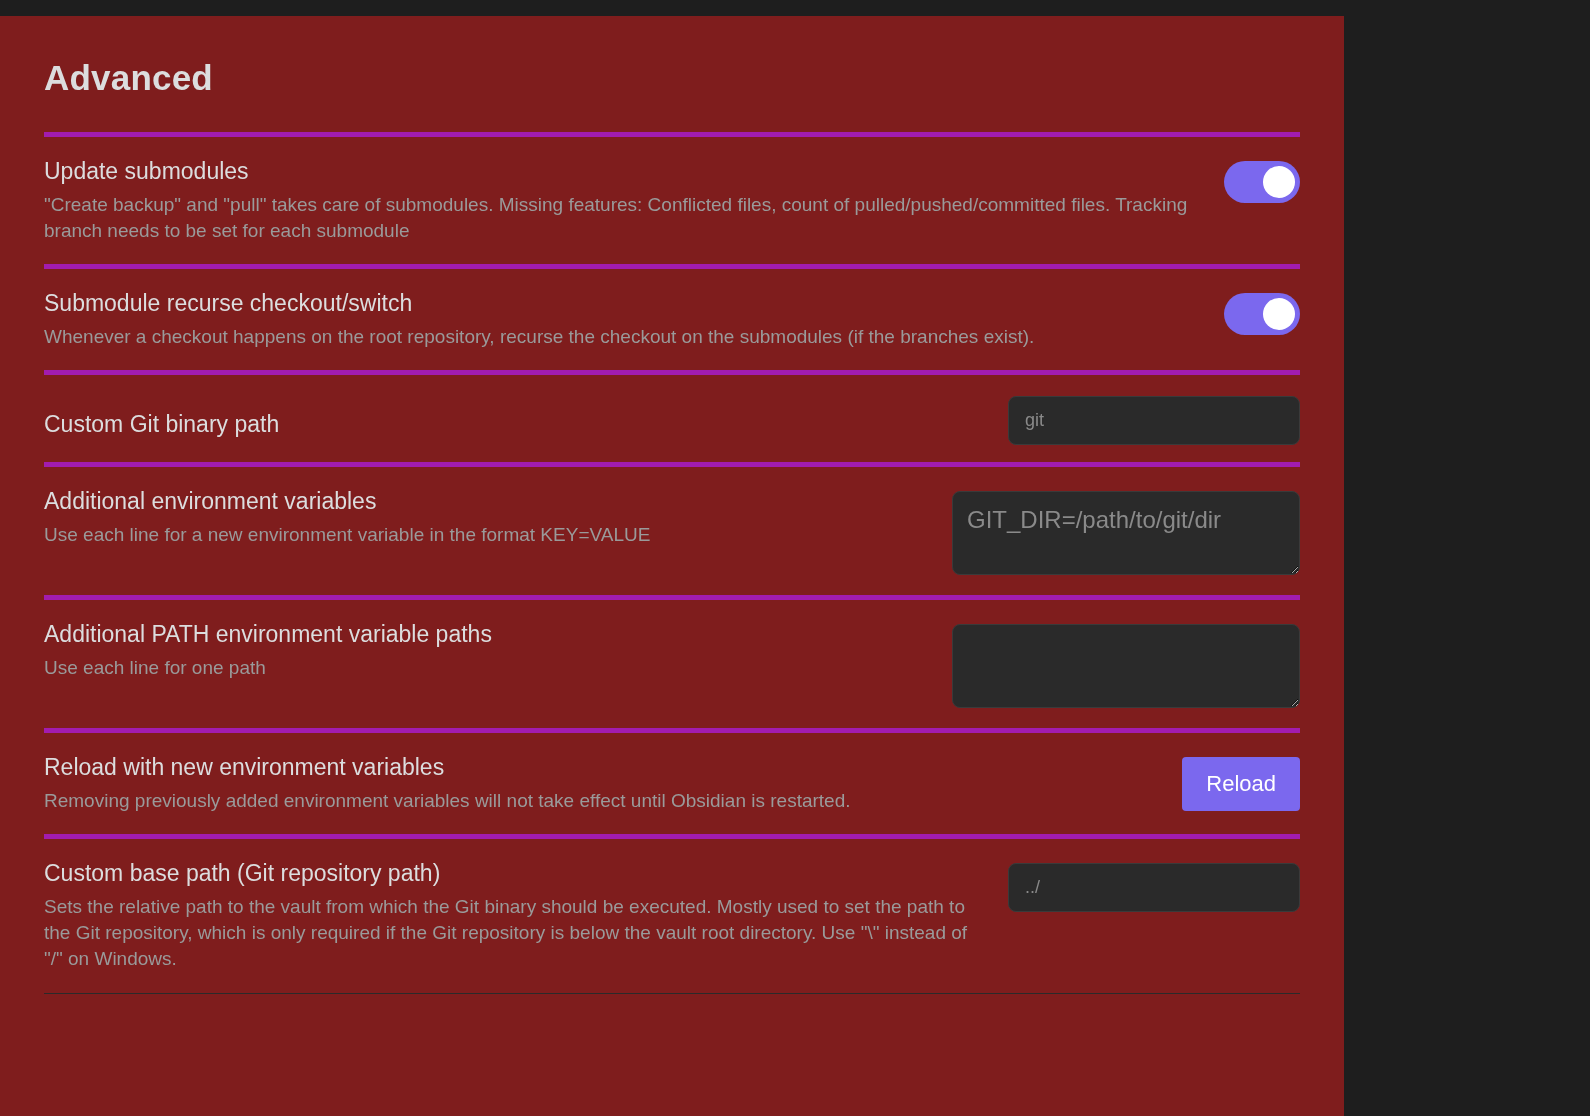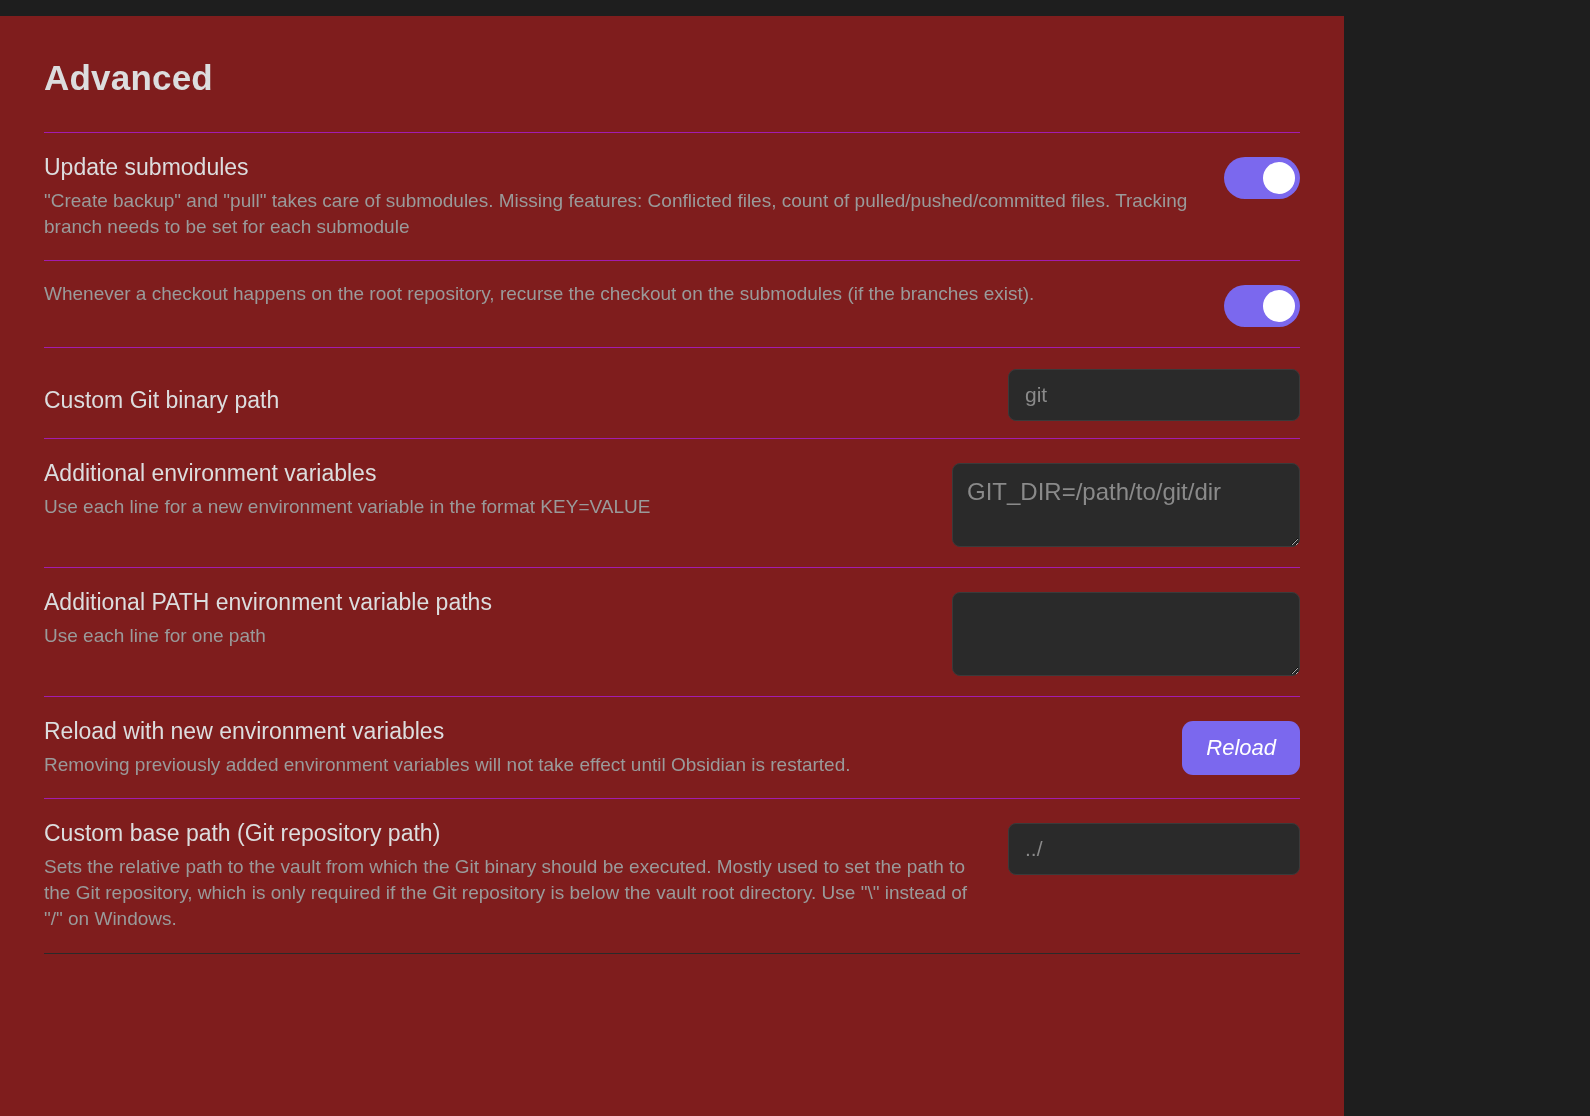--- a/index.html
+++ b/index.html
@@ -29,21 +29,21 @@
     color: #dcddde;
     padding-top: 42px;
     padding-bottom: 0;
     margin: 0 0 34px 0;
     letter-spacing: 0.2px;
   }
   .setting-row {
     display: flex;
     align-items: flex-start;
     justify-content: space-between;
-    border-top: 1px solid #a21caf;
+    border-top: 5px solid #a21caf;
     padding: 20px 0 20px 0;
     gap: 28px;
   }
   .setting-row.tight {
     padding: 17px 0 17px 0;
     align-items: flex-end;
   }
   .setting-info {
     flex: 1 1 auto;
     min-width: 0;
@@ -87,21 +87,21 @@
     border-radius: 50%;
     background: #ffffff;
   }
   
   input.text-input {
     background: #2a2a2a;
     border: 1px solid #3a3a3a;
     border-radius: 8px;
     color: #dcddde;
     font-family: "Liberation Sans", sans-serif;
-    font-size: 21px;
+    font-size: 18px;
     padding: 13px 16px;
     width: 292px;
     box-sizing: border-box;
     outline: none;
   }
   input.text-input::placeholder {
     color: #8a8a8a;
   }
   textarea.area-input {
     background: #2a2a2a;
@@ -118,26 +118,25 @@
     resize: both;
     line-height: 1.3;
   }
   textarea.area-input::placeholder {
     color: #8a8a8a;
   }
   .reload-button {
     background: #7b68ee;
     color: #ffffff;
     border: none;
-    border-radius: 11px;
+    border-radius: 4px;
     font-family: "Liberation Sans", sans-serif;
     font-size: 22px;
     padding: 14px 24px;
     cursor: pointer;
-    font-style: italic;
   }
   .bottom-divider {
     border-top: 1px solid #2a2a2a;
     height: 0;
   }
 </style>
 </head>
 <body>
 
 <div class="page">
@@ -151,20 +150,21 @@
     </div>
     <div class="setting-control">
       <div class="toggle">
         <div class="knob"></div>
       </div>
     </div>
   </div>
 
   <div class="setting-row">
     <div class="setting-info">
+      <div class="setting-name">Submodule recurse checkout/switch</div>
       <div class="setting-desc">Whenever a checkout happens on the root repository, recurse the checkout on the submodules (if the branches exist).</div>
     </div>
     <div class="setting-control">
       <div class="toggle">
         <div class="knob"></div>
       </div>
     </div>
   </div>
 
   <div class="setting-row tight">

